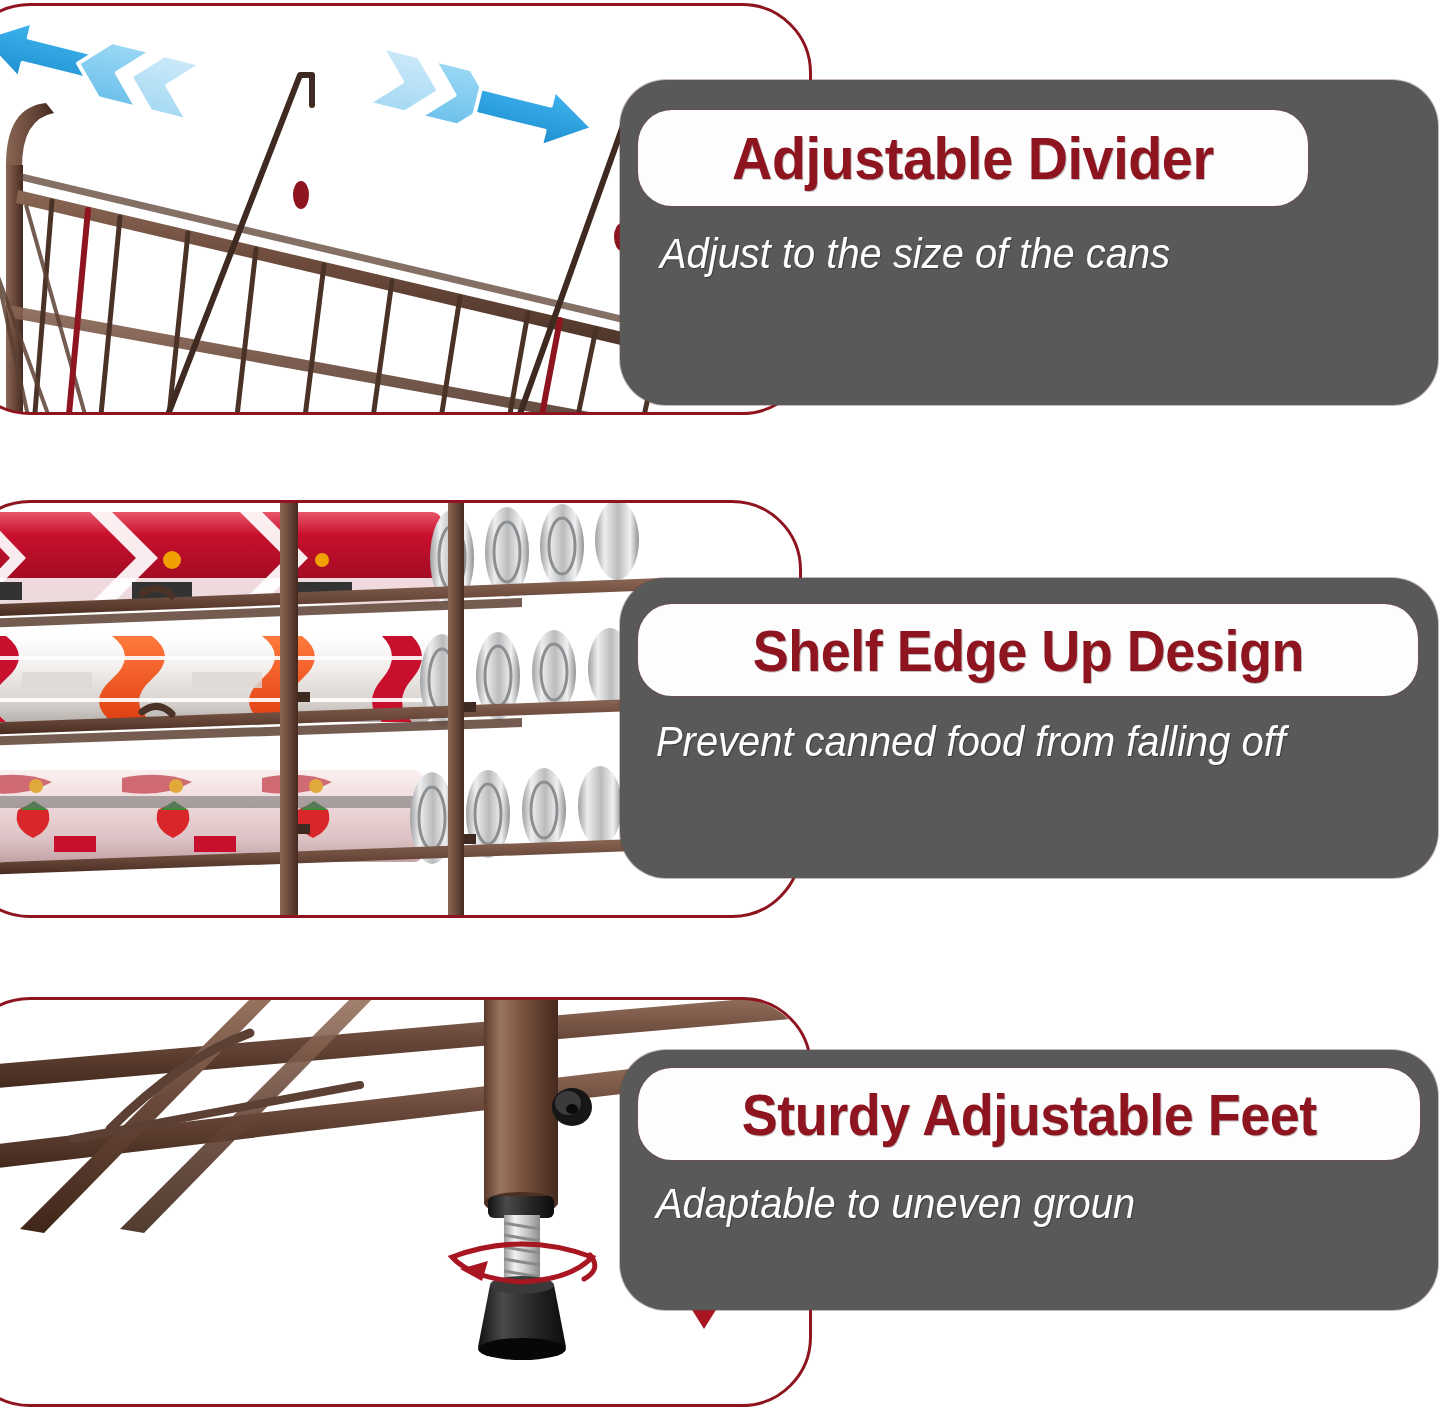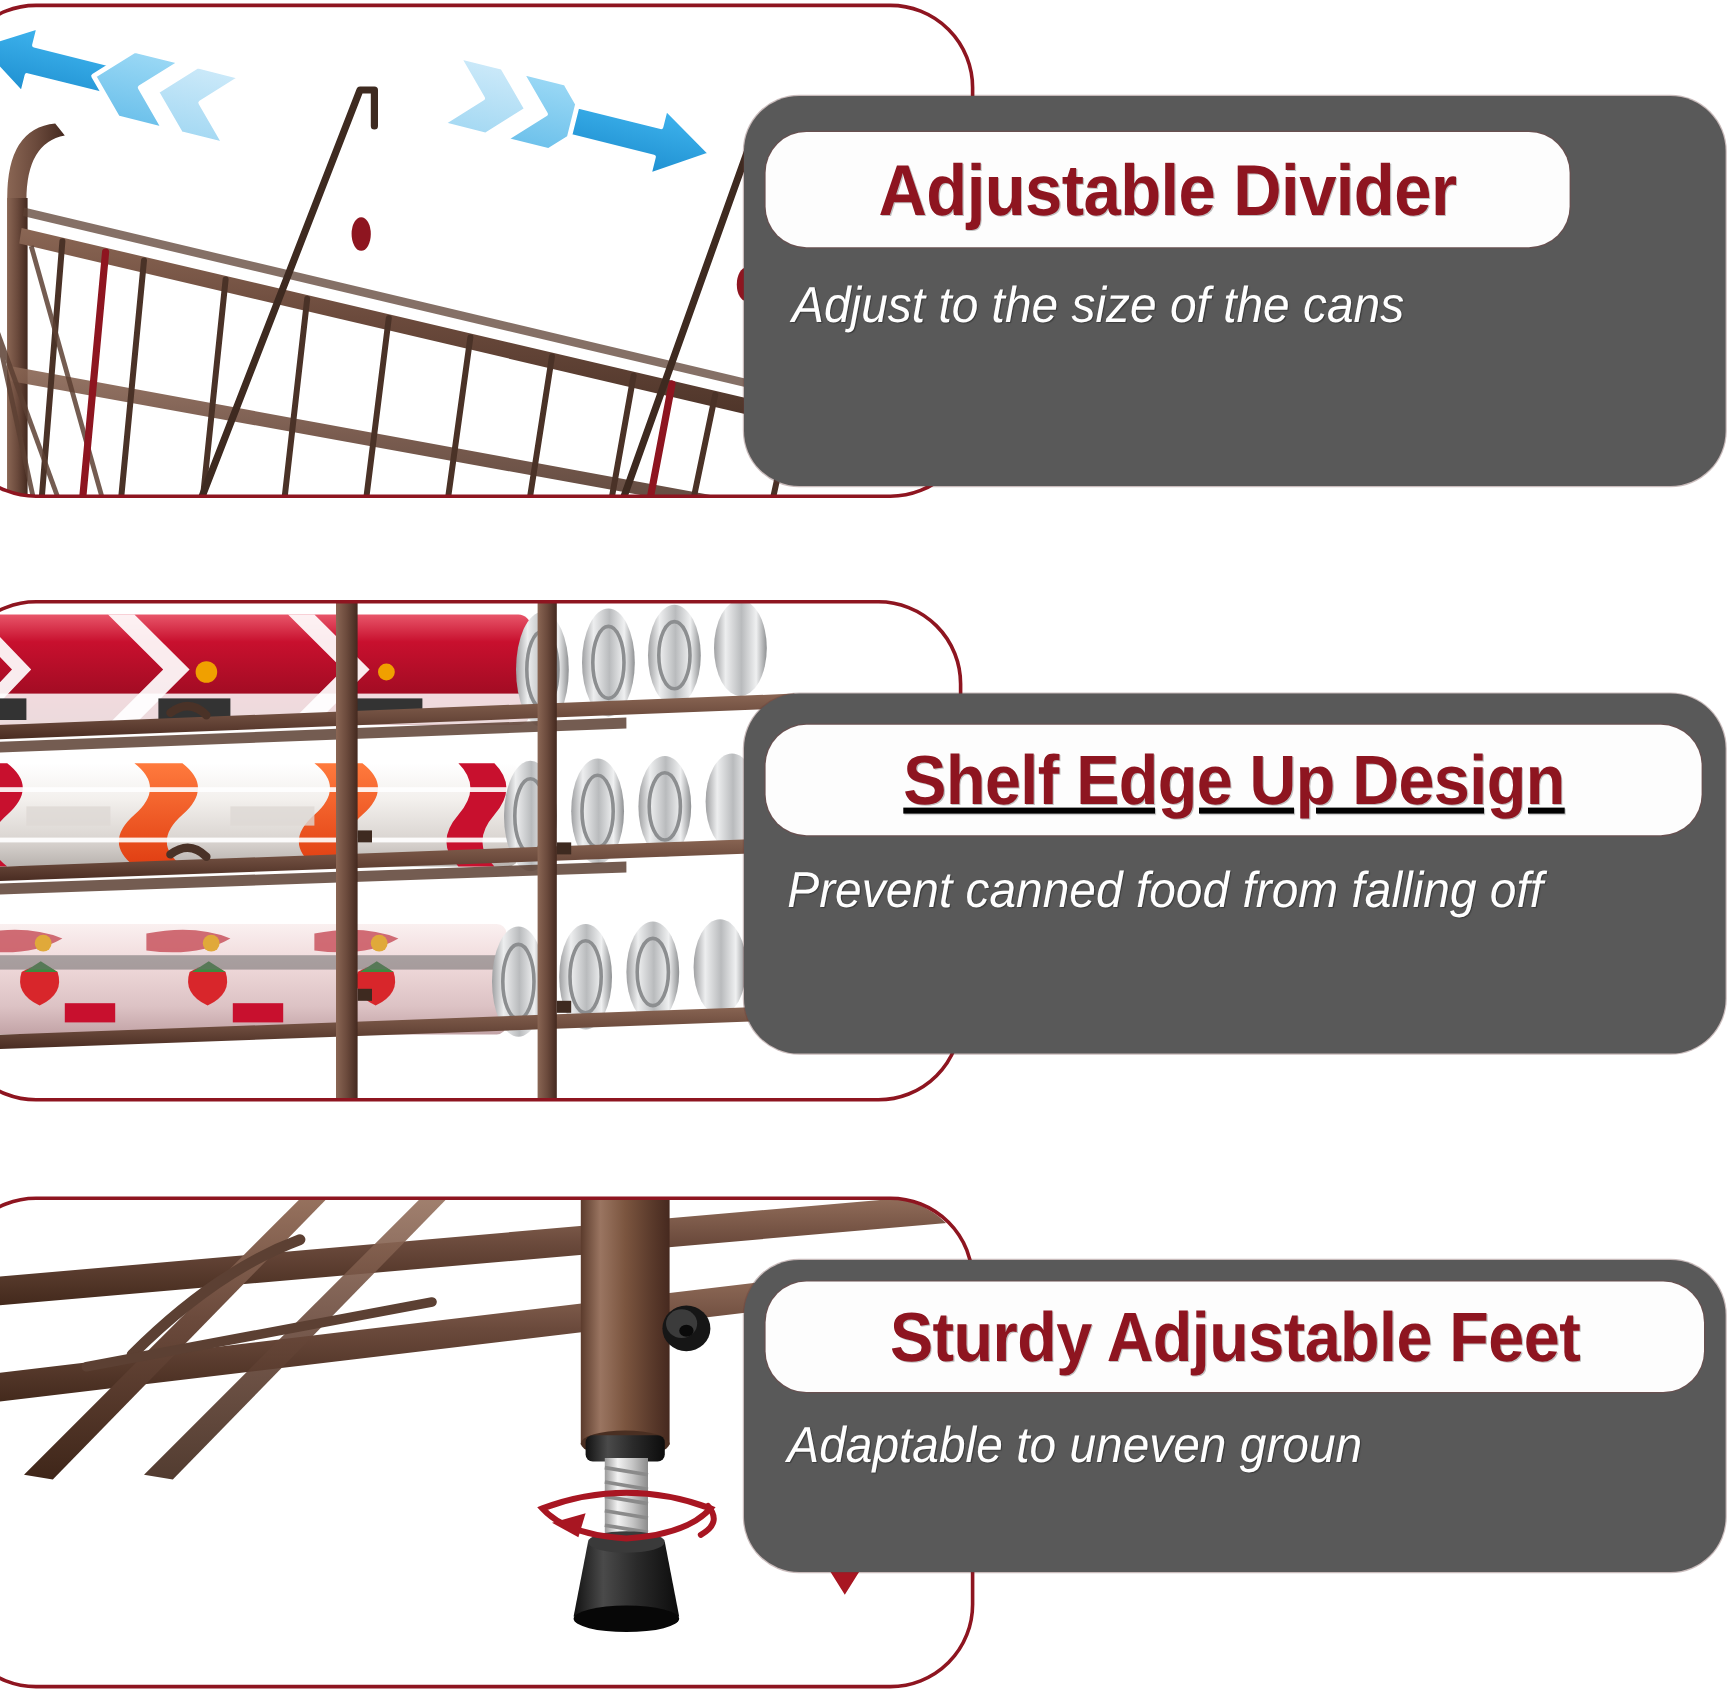--- a/index.html
+++ b/index.html
@@ -341,21 +341,21 @@
         <rect x="336" y="322" width="12" height="10"></rect>
         <rect x="502" y="200" width="12" height="10"></rect>
         <rect x="502" y="332" width="12" height="10"></rect>
       </g>
     </svg>
   </div>
 
   <div class="photo-outline" id="p2-outline"></div>
 
   <div class="callout" style="left:620px; top:108px; width:818px; height:300px;">
-    <div class="title-plate" style="left:18px; top:26px; width:780px; height:92px;text-decoration:underline;">
+    <div class="title-plate" style="left:18px; top:26px; width:780px; height:92px;">
       <span class="title-text" style="font-size:58px;">Shelf Edge Up Design</span>
     </div>
     <div class="subtitle-text" style="left:36px; top:140px; font-size:42px;">Prevent canned food from falling off</div>
   </div>
 </div>
 
 <div class="panel" id="panel3">
 
   <div class="photo-clip" id="p3-clip">
     <svg class="rack-svg" width="900" height="410" viewBox="0 0 900 410">

